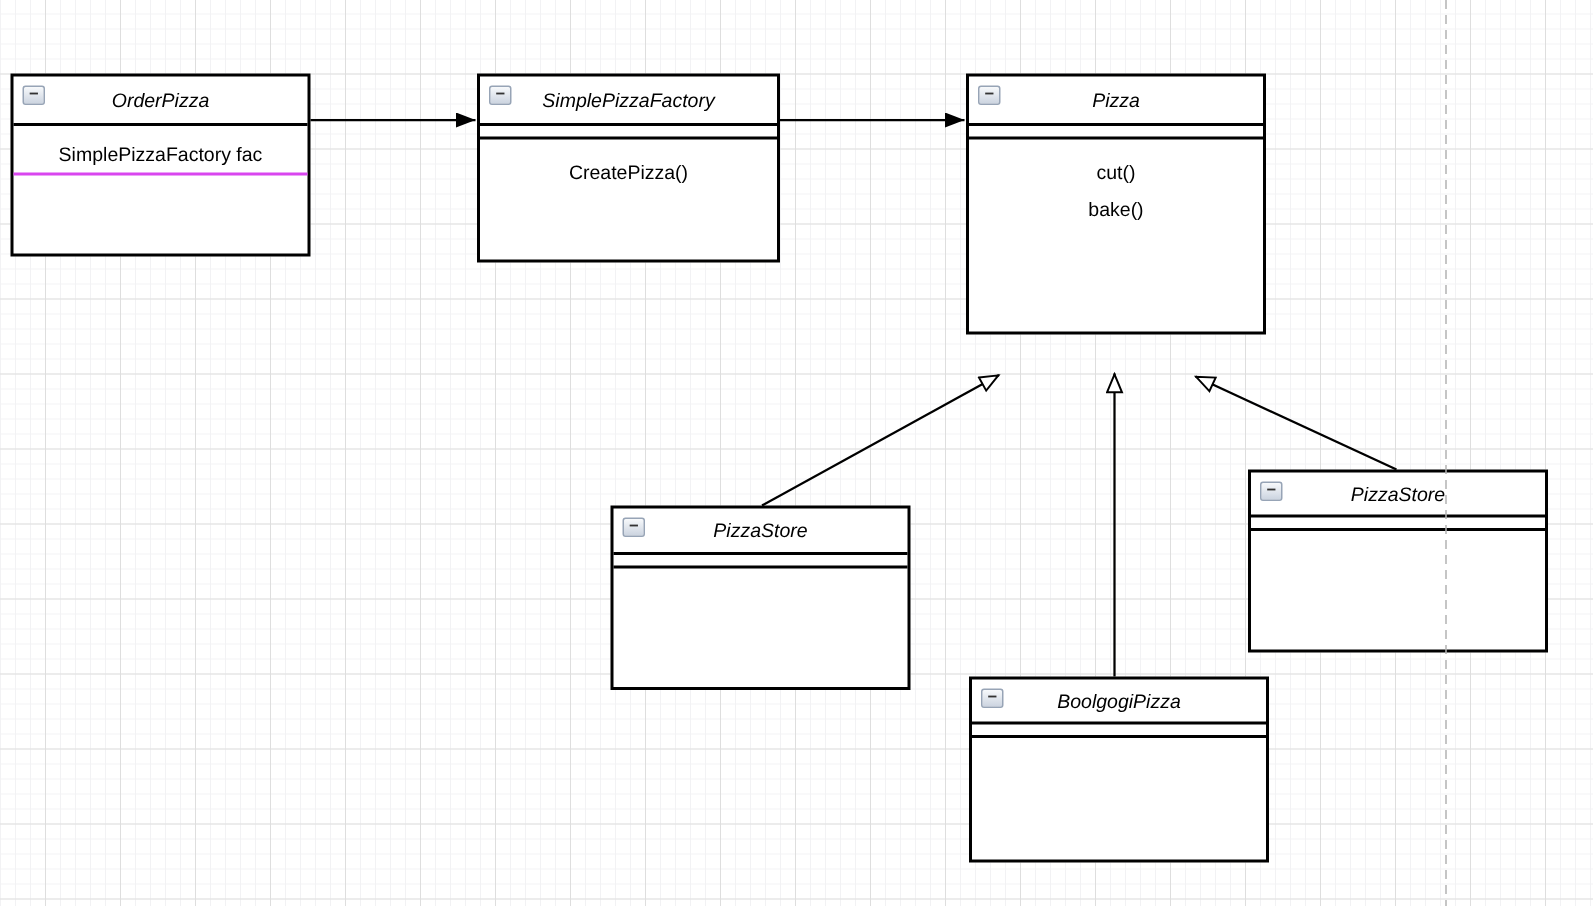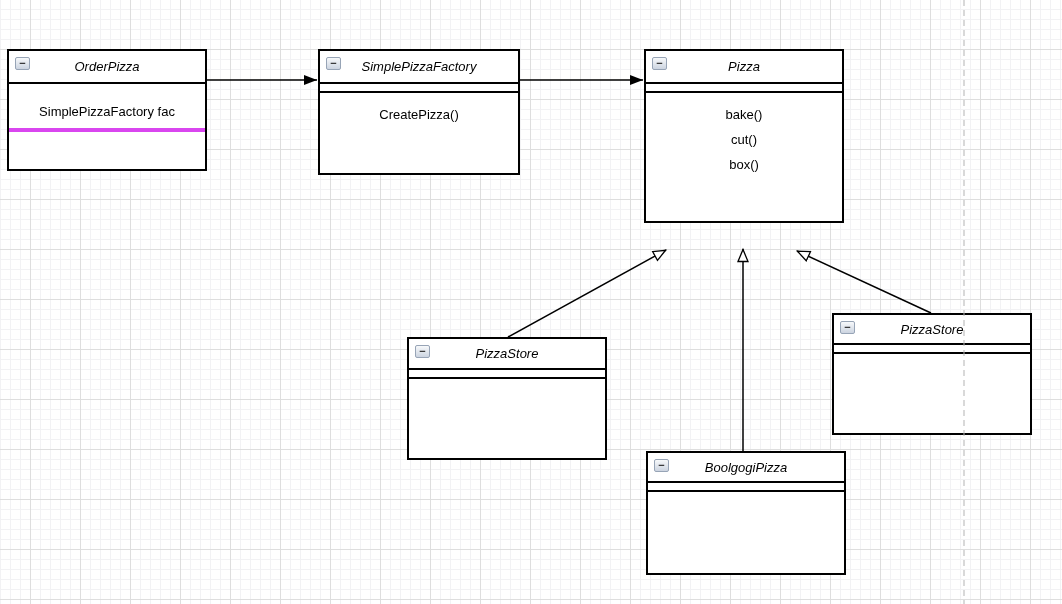--- a/index.html
+++ b/index.html
@@ -39,22 +39,22 @@
     border-radius:2px;
     background:linear-gradient(#f7f9fb,#ccd4e0);
     display:flex;align-items:center;justify-content:center;
     font-style:normal;
     font-size:11px;font-weight:bold;color:#333333;
     line-height:11px;
     cursor:pointer;
   }
   .fields-row{
     box-sizing:border-box;
-    border-bottom:4px solid #d946ef;
-    display:flex;flex-direction:column;align-items:center;justify-content:flex-start;margin-top:15px;
+    border-bottom:2px solid #d946ef;
+    display:flex;flex-direction:column;align-items:center;justify-content:flex-end;
   }
   .strip-row{
     box-sizing:border-box;
     border-bottom:2px solid #000000;
   }
   .methods-row{padding-top:9px;}
   .text-line{height:25px;line-height:25px;text-align:center;white-space:nowrap;overflow:hidden;}
   #edge-layer{position:absolute;left:0;top:0;pointer-events:none;}
   #edge-layer path, #edge-layer line{pointer-events:stroke;}
 </style>
@@ -88,23 +88,22 @@
       </div>
       <div class="class-box" style="left: 644px; top: 49px; width: 200px; height: 174px;">
         <div class="title-row" style="height: 33px;">
           <div class="collapse-icon">
             <span>−</span>
           </div>
           <span>Pizza</span>
         </div>
         <div class="strip-row" style="height: 9px;"></div>
         <div class="methods-row">
+          <div class="text-line">cut()</div>
           <div class="text-line">bake()</div>
-          <div class="text-line">cut()</div>
-          <div class="text-line">box()</div>
         </div>
       </div>
       <div class="class-box" style="left: 407px; top: 337px; width: 200px; height: 123px;">
         <div class="title-row" style="height: 31px;">
           <div class="collapse-icon">
             <span>−</span>
           </div>
           <span>PizzaStore</span>
         </div>
         <div class="strip-row" style="height: 9px;"></div>

